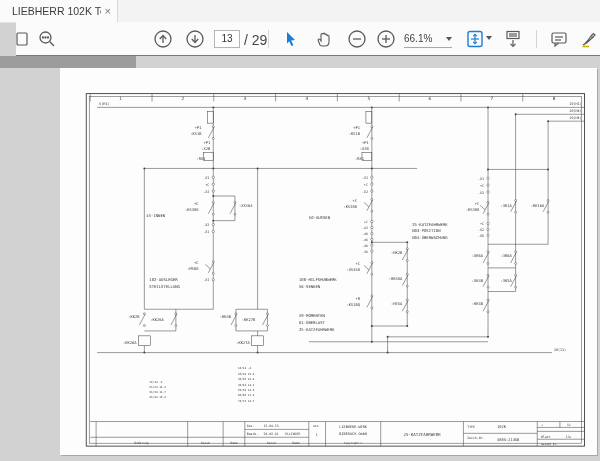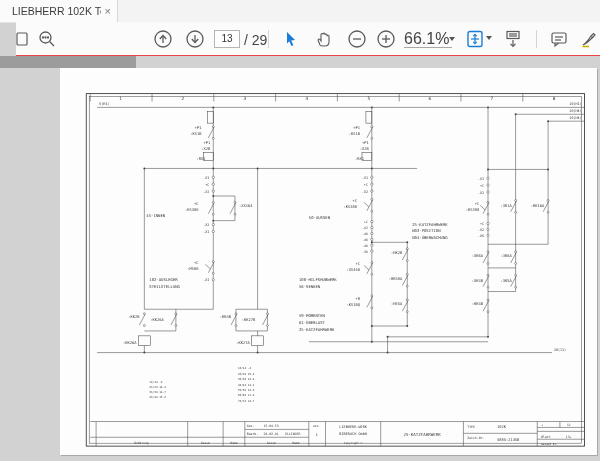--- a/index.html
+++ b/index.html
@@ -7,21 +7,21 @@
   
   .tabbar{position:absolute;left:0;top:0;width:600px;height:22px;background:#f3f3f3;border-bottom:1px solid #e2e2e2;}
   .tab{position:absolute;left:0;top:0;height:22px;width:118px;background:#fbfbfb;border-right:1px solid #d8d8d8;display:flex;align-items:center;padding:0 6px 0 12px;box-sizing:border-box;}
   .tab-title{font-size:10.5px;color:#3c3c3c;white-space:nowrap;overflow:hidden;flex:1;}
   .tab-close{font-size:11px;color:#777;margin-left:4px;cursor:default;}
   .toolbar{position:absolute;left:0;top:22px;width:600px;height:33px;background:#fbfbfb;border-bottom:3px solid #ef4444;margin-left:16px;}
   .tbi{position:absolute;top:6px;width:22px;height:22px;display:flex;align-items:center;justify-content:center;}
   .tb-divider{position:absolute;top:8px;width:1px;height:18px;background:#d4d4d4;}
   .pagebox{position:absolute;top:8px;left:198px;width:24px;height:16px;border:1px solid #b5b5b5;background:#fff;font-size:10px;color:#333;text-align:center;line-height:16px;}
   .pagetotal{position:absolute;top:10px;left:228px;font-size:14px;color:#444;}
-  .zoomcombo{position:absolute;top:8px;left:388px;width:48px;height:17px;border-bottom:1px solid #a8a8a8;font-size:16px;color:#444;display:flex;align-items:center;justify-content:space-between;}
+  .zoomcombo{position:absolute;top:8px;left:388px;width:48px;height:17px;border-bottom:1px solid #a8a8a8;font-size:10px;color:#444;display:flex;align-items:center;justify-content:space-between;}
   .caret{width:0;height:0;border-left:3.5px solid transparent;border-right:3.5px solid transparent;border-top:4px solid #555;}
   
   .docarea{position:absolute;left:0;top:56px;width:600px;height:405px;background:#d2d2d2;}
   .graystrip{position:absolute;left:0;top:0;width:136px;height:12px;background:#9c9c9c;}
   .pagepaper{position:absolute;left:60px;top:12px;width:537px;height:387px;background:#fdfdfd;box-shadow:1px 1px 0 #a8a8a8;}
   svg text{font-family:"DejaVu Sans Mono",monospace;fill:#3a3a3a;}
   .w{stroke:#454545;stroke-width:0.55;fill:none;}
   .frame{stroke:#3d3d3d;stroke-width:0.9;fill:none;}
 </style>
 </head>

